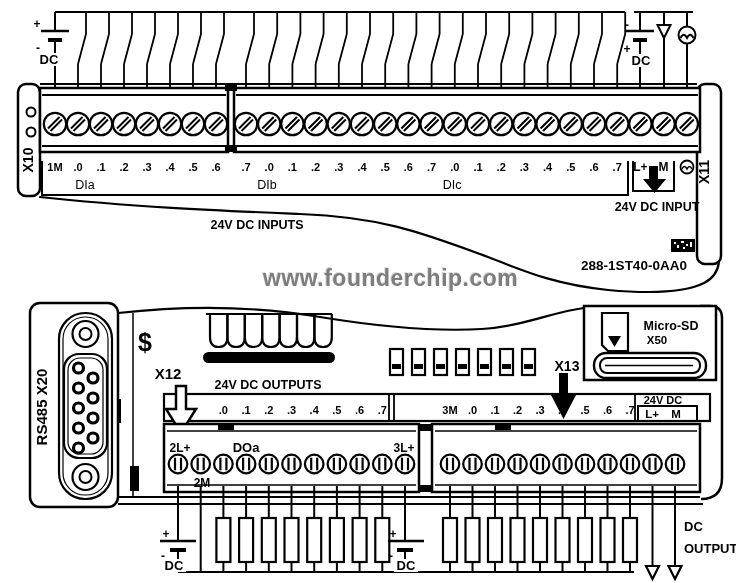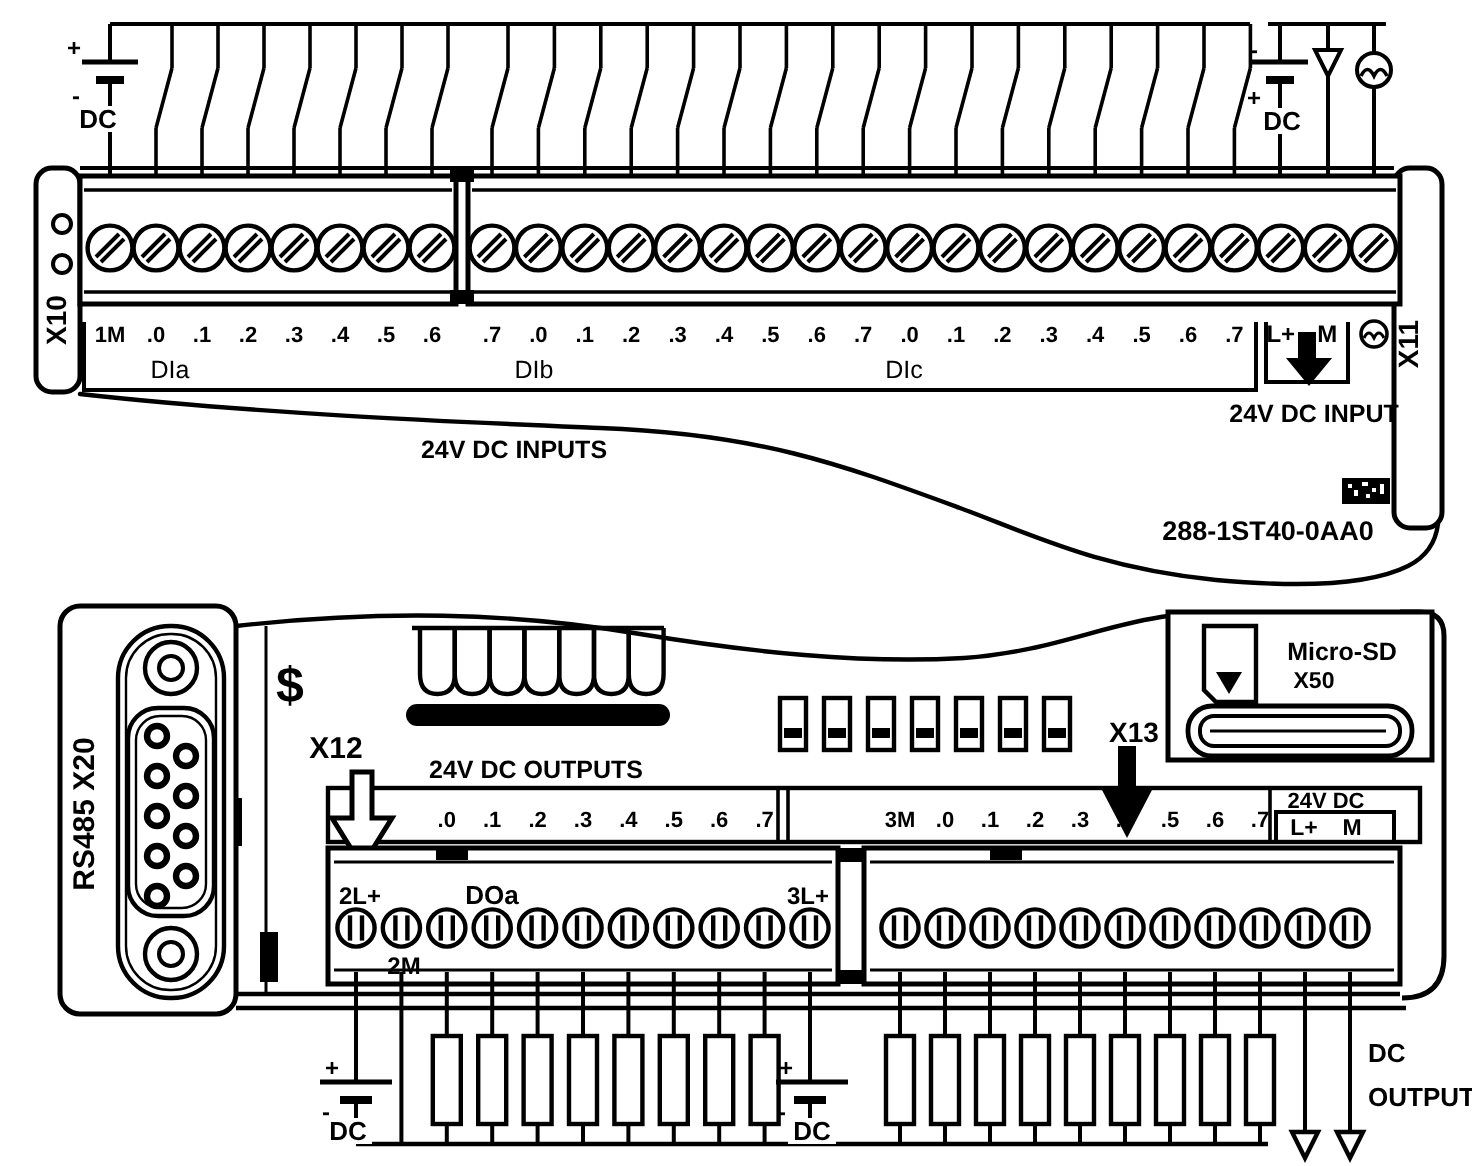--- a/index.html
+++ b/index.html
@@ -600,13 +600,14 @@
   </g>
 
   <g>
     <polygon points="646,566 659,566 652.5,579" fill="#fff" stroke="#000" stroke-width="2.2"></polygon>
     <polygon points="668.5,566 681.5,566 675,579" fill="#fff" stroke="#000" stroke-width="2.2"></polygon>
   </g>
   <text class="dcout" x="684" y="531">DC</text>
   <text class="dcout" x="684" y="553">OUTPUT</text>
 </svg>
 
+<div id="watermark">www.founderchip.com</div>
 </div>
 
 </body></html>

